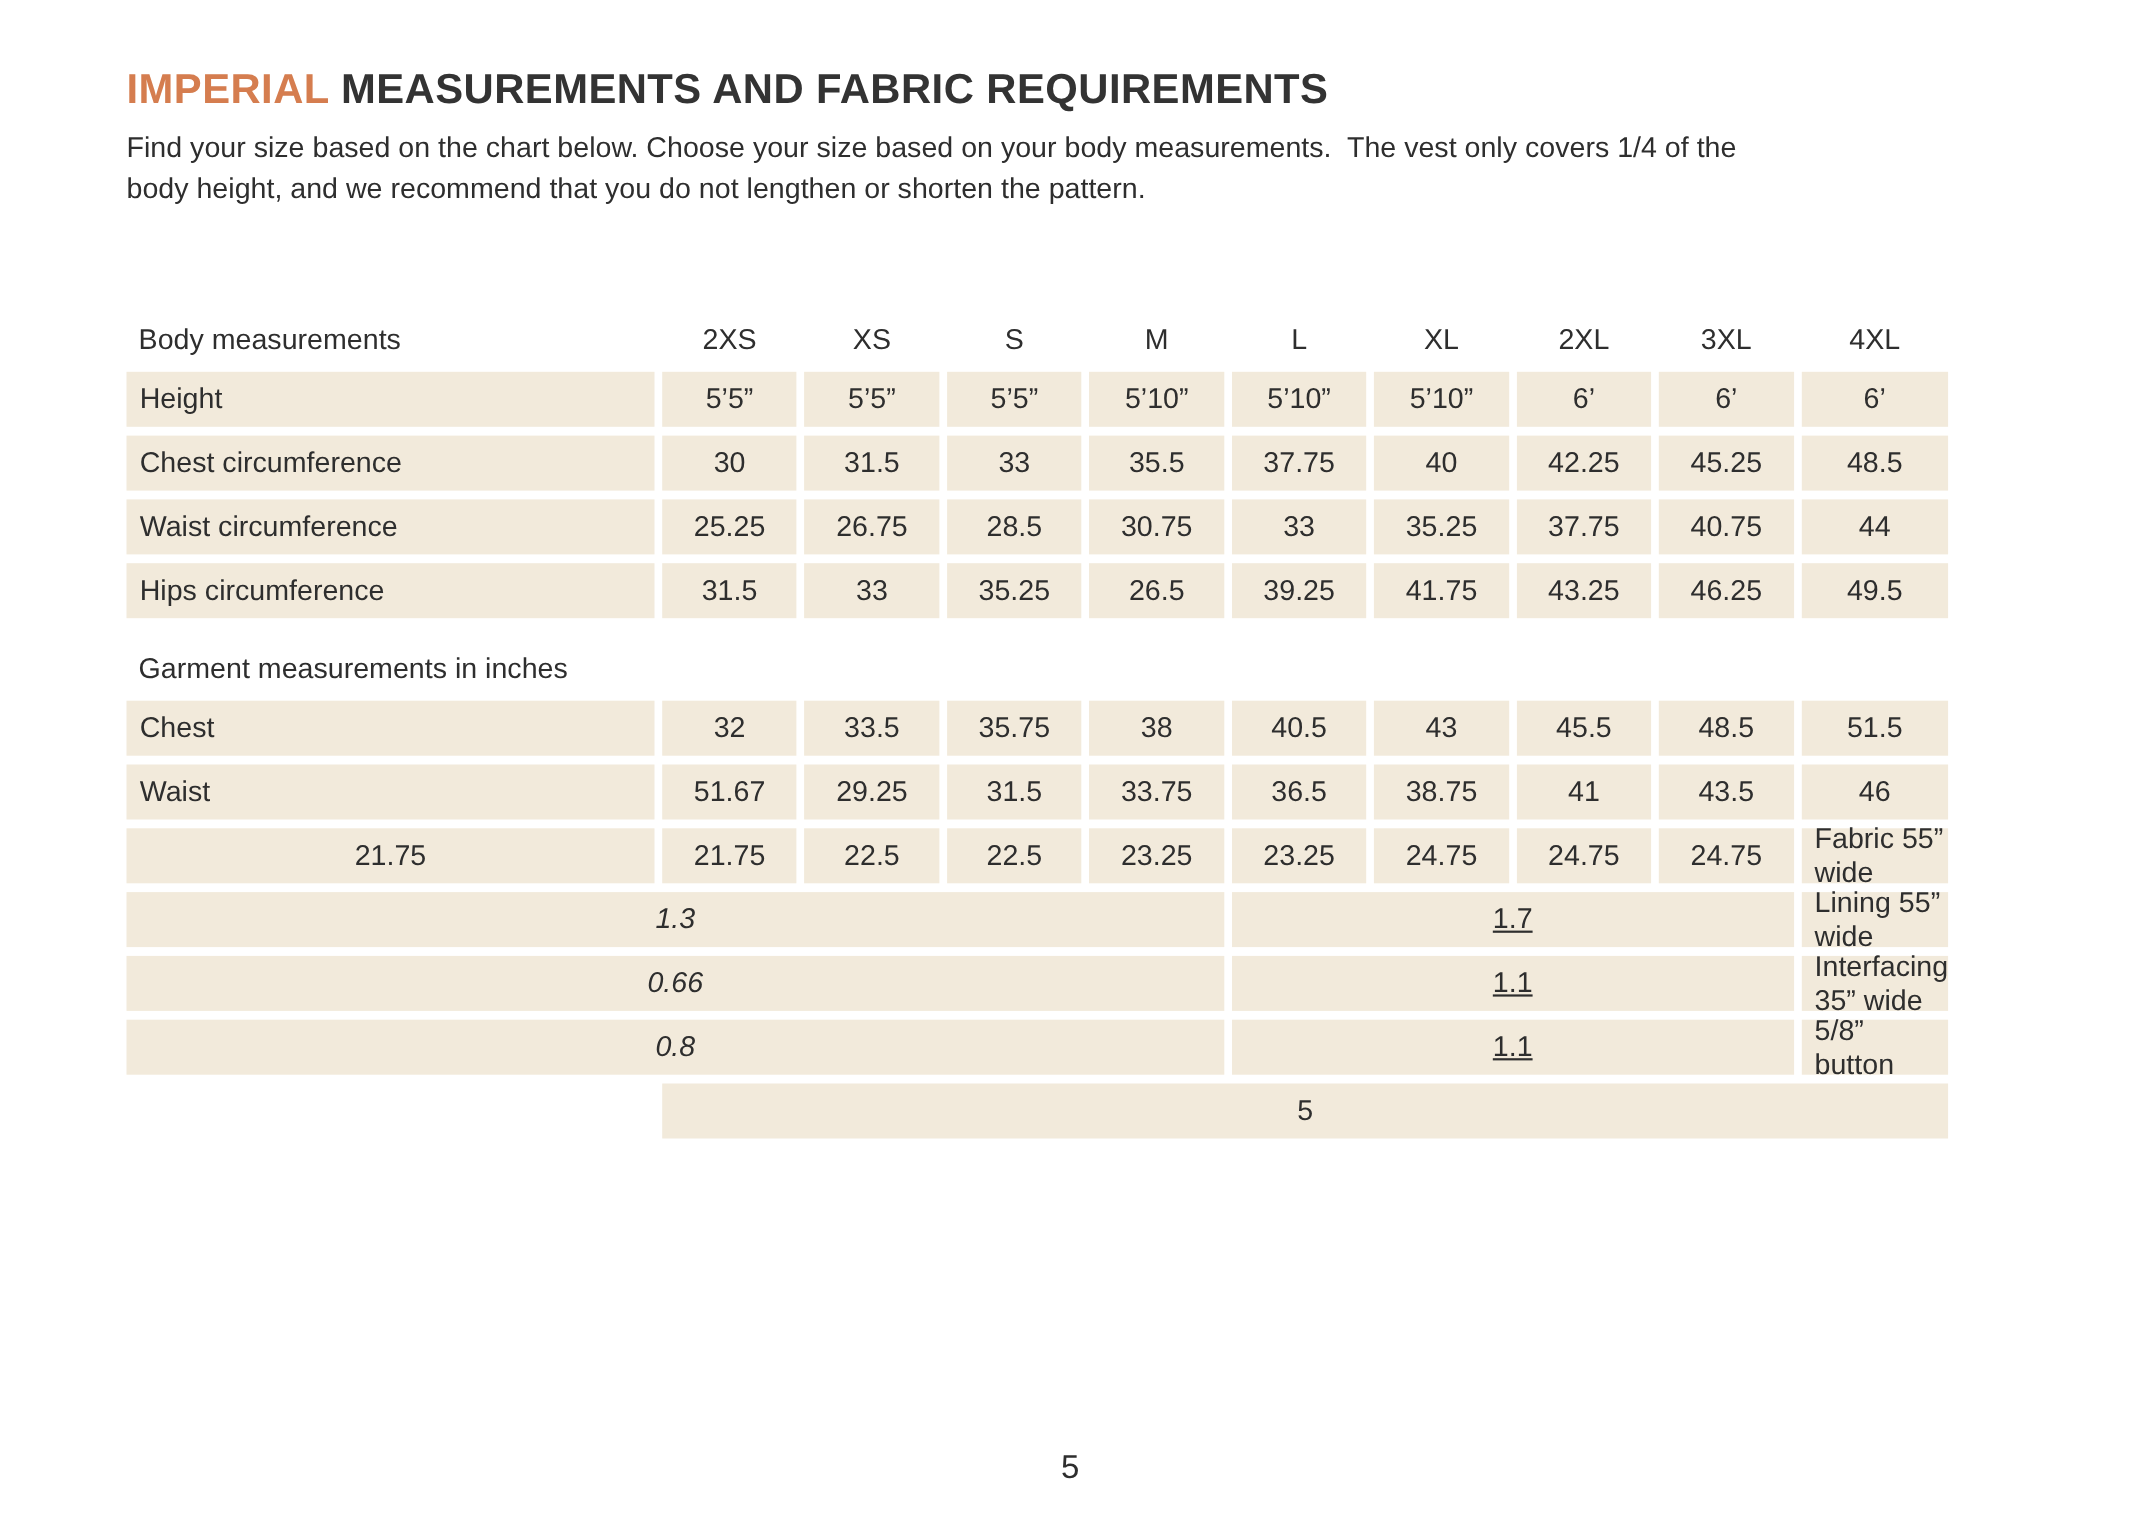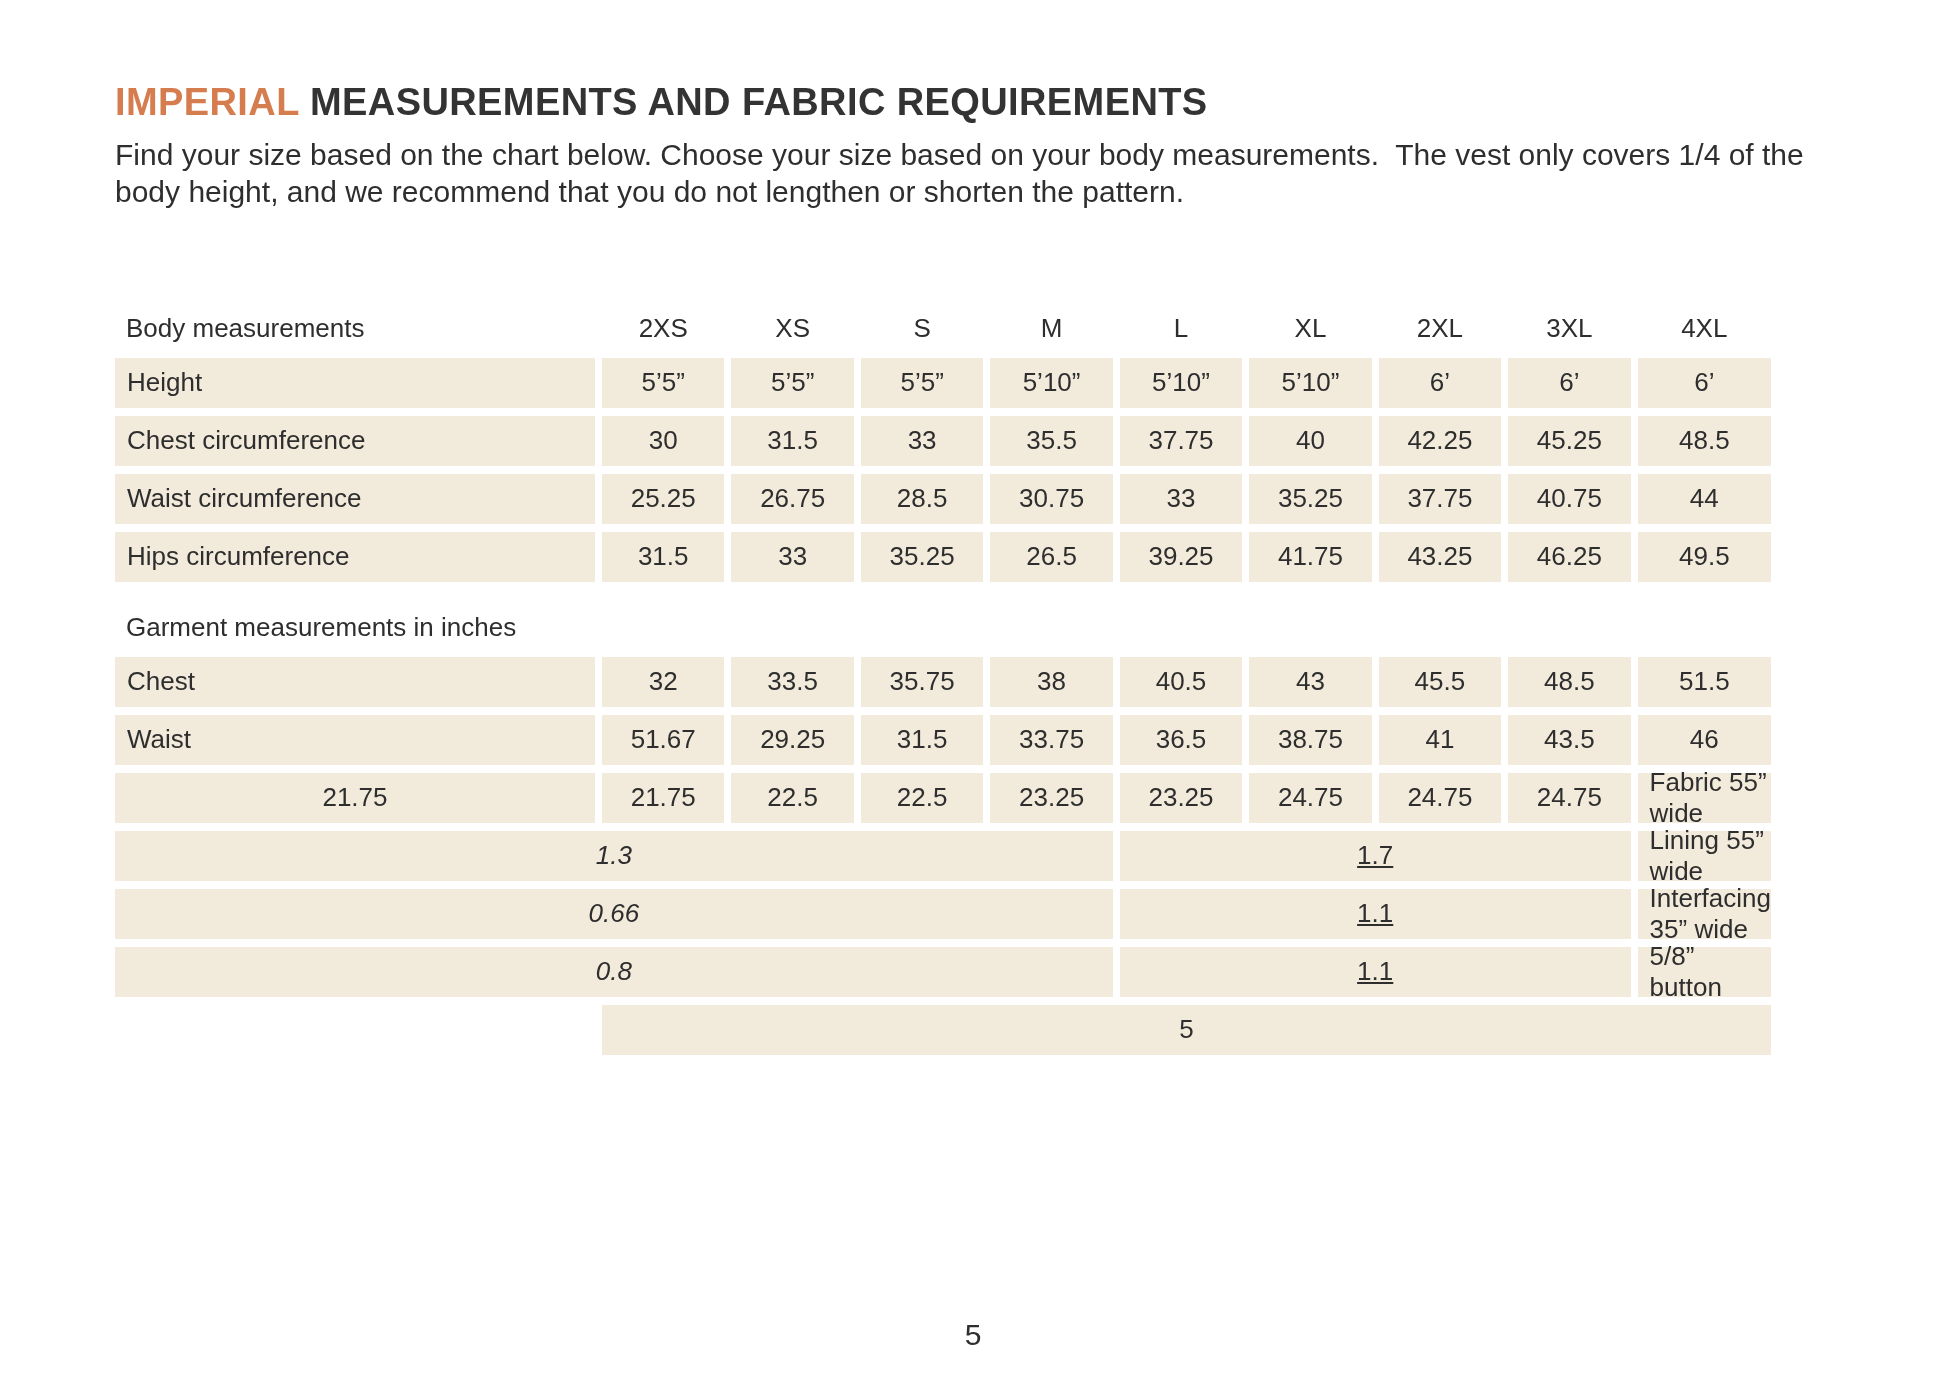--- a/index.html
+++ b/index.html
@@ -15,34 +15,34 @@
     height: 1387px;
     font-family: "Liberation Sans", sans-serif;
     color: var(--text);
     position: relative;
     overflow: hidden;
   }
   .page {
     width: 1946px;
     height: 1228px;
     background: #ffffff;
-    padding: 80px 0 0 115px;
+    padding: 60px 0 0 115px;
     position: relative;
   }
   h1.title {
     font-size: 38px;
     font-weight: 700;
     letter-spacing: 0.4px;
     color: var(--heading);
     line-height: 1.2;
   }
   h1.title .accent { color: var(--accent); }
   .intro {
     margin-top: 10px;
-    font-size: 30px;
+    font-size: 26px;
     line-height: 37px;
     color: var(--text);
   }
   .intro .line { display: block; }
   .size-table {
     margin-top: 96px;
     width: 1656px;
     display: grid;
     grid-template-columns: 480px repeat(9, 1fr);
     column-gap: 7px;

